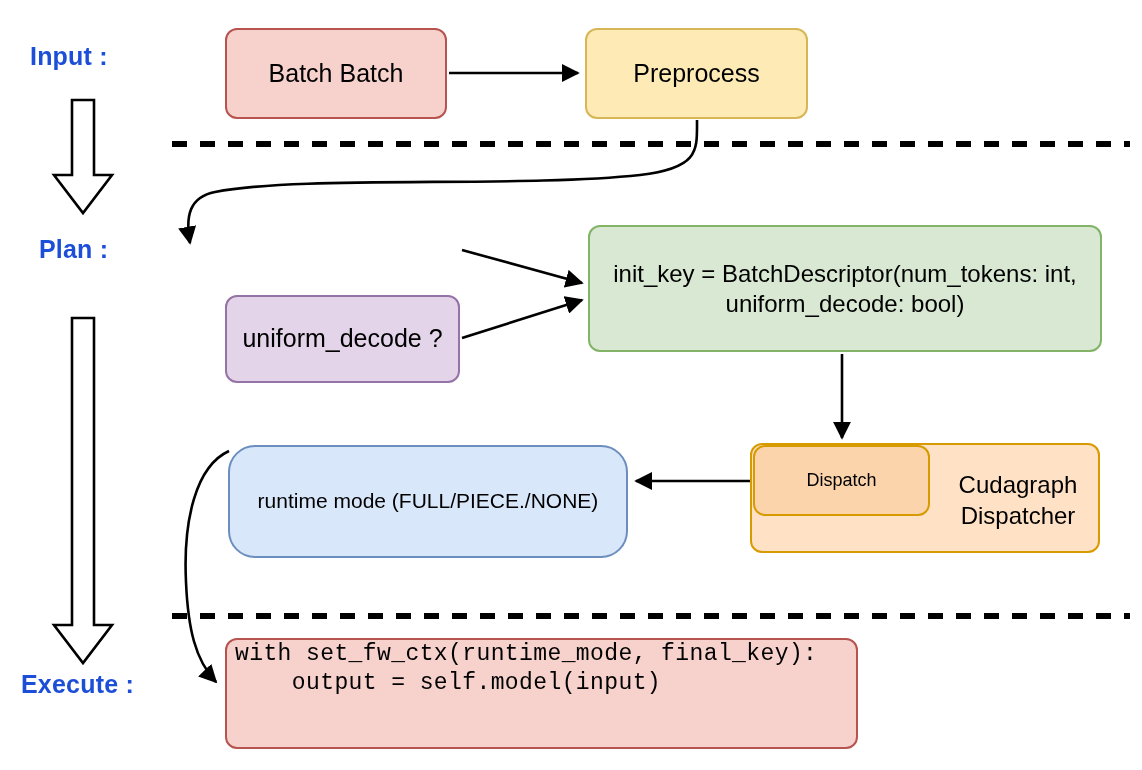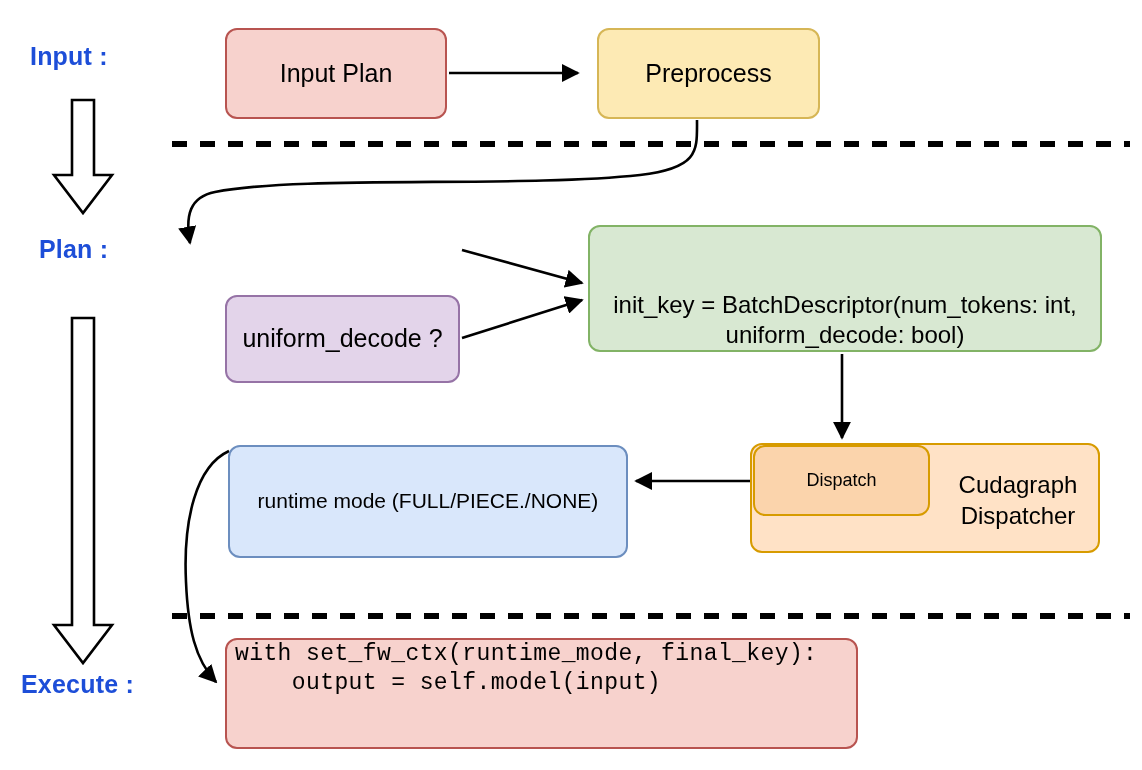--- a/index.html
+++ b/index.html
@@ -14,24 +14,24 @@
                letter-spacing:.2px;white-space:nowrap;}
 
   .node{position:absolute;box-sizing:border-box;display:flex;align-items:center;
         justify-content:center;text-align:center;border-radius:12px;
         border-style:solid;border-width:2px;line-height:1.25;}
 
   .node .txt{display:block;width:100%;padding:0 8px;}
 
   
   .c-pink   {background:#f7d2cd;border-color:#b85450;}
-  .c-yellow {background:#fdeab4;border-color:#d6b656;margin-left:12px;}
+  .c-yellow {background:#fdeab4;border-color:#d6b656;}
   .c-purple {background:#e3d4ea;border-color:#9673a6;}
-  .c-green  {background:#d8e8d2;border-color:#82b366;align-items:flex-end;}
-  .c-blue   {background:#d9e7fb;border-color:#6c8ebf;}
+  .c-green  {background:#d8e8d2;border-color:#82b366;}
+  .c-blue   {background:#d9e7fb;border-color:#6c8ebf;border-radius:27px;}
   .c-orange-outer{background:#ffe2c6;border-color:#d79b00;}
   .c-orange-inner{background:#fbd4ac;border-color:#d79b00;}
 
   .mono{font-family:"Liberation Mono", monospace;font-size:23px;
         text-align:left;white-space:pre;letter-spacing:.4px;}
 
   #n-input-batch{left:225px;top:28px;width:222px;height:91px;font-size:25px;}
   #n-preprocess {left:585px;top:28px;width:223px;height:91px;font-size:25px;}
 
   #n-cg-padding {left:225px;top:214px;width:235px;height:66px;font-size:25px;}
@@ -83,21 +83,21 @@
     <path class="big-arrow" d="M 72 100 L 94 100 L 94 175 L 112 175 L 83 213 L 54 175 L 72 175 Z" fill="#ffffff" stroke="#000" stroke-width="2.6" stroke-linejoin="miter"></path>
 
     <path class="big-arrow" d="M 72 318 L 94 318 L 94 625 L 112 625 L 83 663 L 54 625 L 72 625 Z" fill="#ffffff" stroke="#000" stroke-width="2.6" stroke-linejoin="miter"></path>
   </svg>
 
   <div class="stage-label" style="left:30px;top:42px;">Input :</div>
   <div class="stage-label" style="left:39px;top:235px;">Plan :</div>
   <div class="stage-label" style="left:21px;top:670px;">Execute :</div>
 
   <div class="node c-pink" id="n-input-batch">
-    <span class="txt">Input Plan</span>
+    <span class="txt">Batch Batch</span>
   </div>
 
   <div class="node c-yellow" id="n-preprocess">
     <span class="txt">Preprocess</span>
   </div>
 
 
   <div class="node c-purple" id="n-uniform">
     <span class="txt">uniform_decode ?</span>
   </div>

